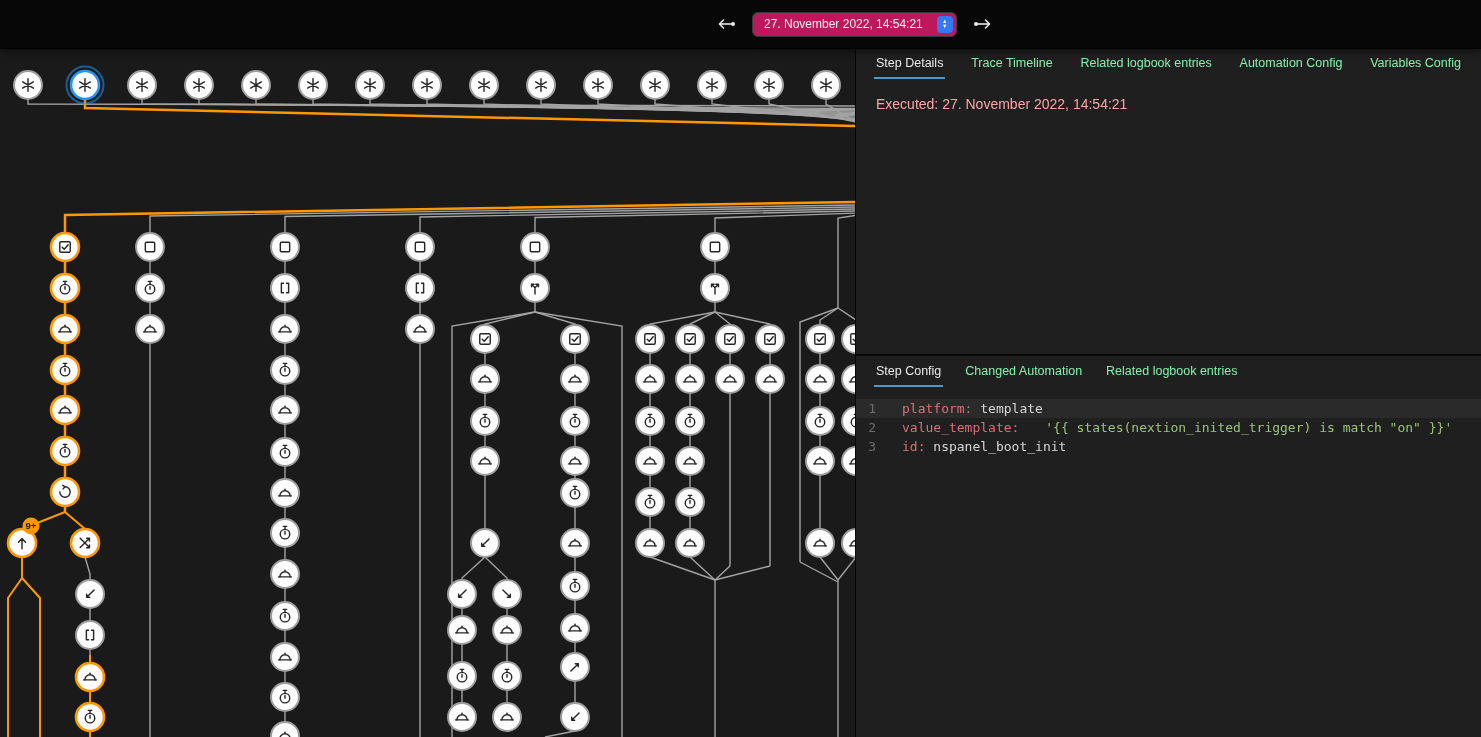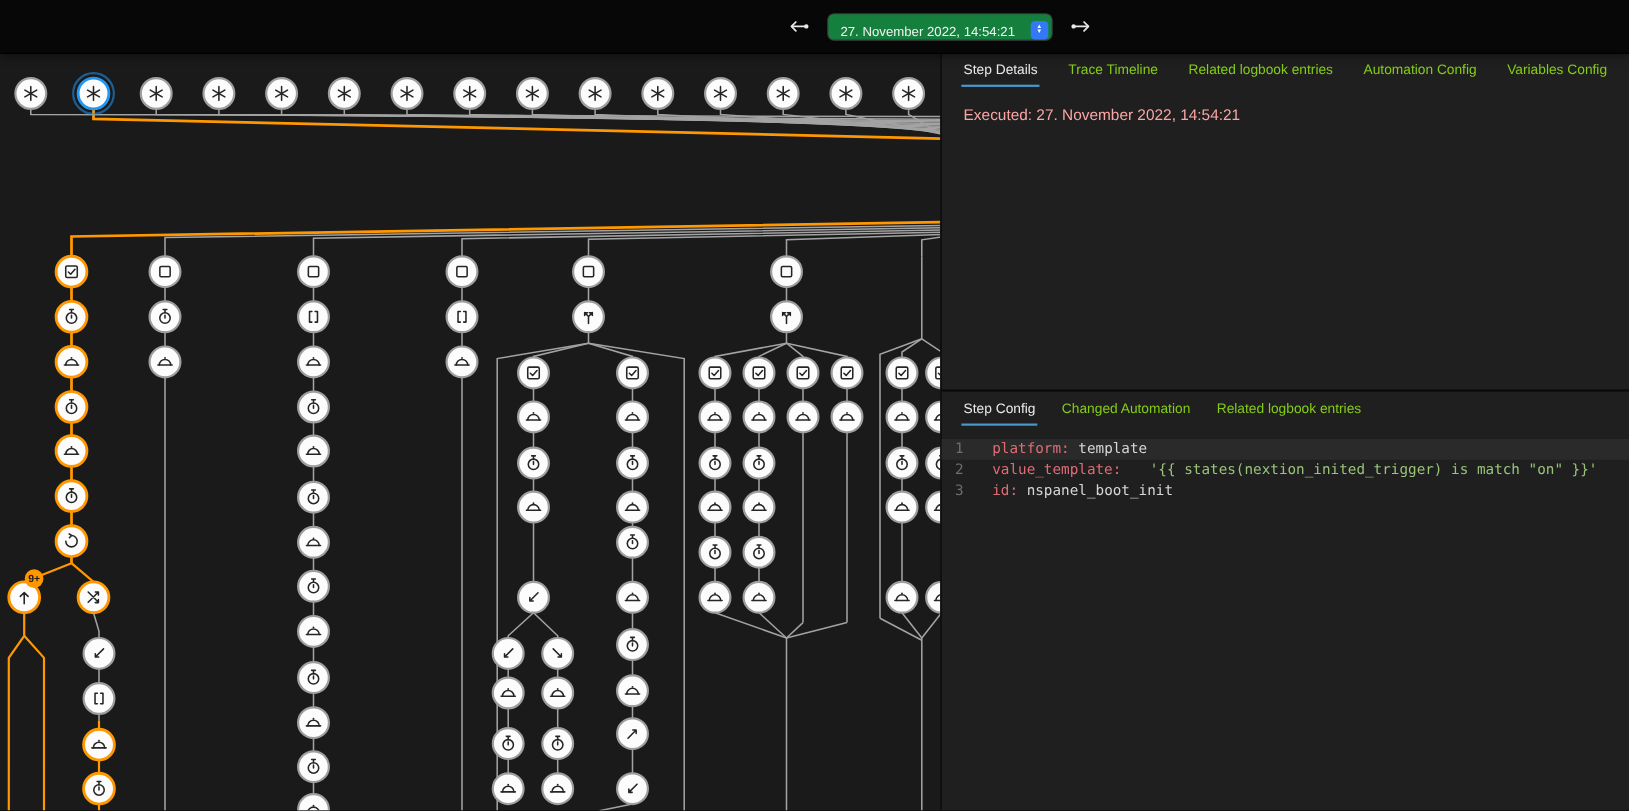--- a/index.html
+++ b/index.html
@@ -4,40 +4,40 @@
 <style>
   html,body{margin:0;padding:0;background:#000;}
   .app{position:relative;width:1481px;height:737px;overflow:hidden;background:#1a1a1a;
        font-family:"Liberation Sans","DejaVu Sans",sans-serif;color:#ddd;}
 
   
   .topbar{position:absolute;left:0;top:0;width:1481px;height:48px;background:#070707;
           box-shadow:0 1px 0 #000, 0 3px 8px rgba(0,0,0,.55);z-index:6;}
   .topbar-center{position:absolute;left:716px;top:0;height:48px;display:flex;align-items:center;gap:16px;}
   .ray-btn{display:flex;align-items:center;color:#e9e9e9;cursor:pointer;}
-  .run-select{height:23px;background:#15803d;border:1px solid #39393b;border-radius:6px;
-              display:flex;align-items:flex-end;gap:14px;padding:0 3px 0 11px;font-size:12px;color:#f2f2f2;cursor:pointer;}
+  .run-select{height:23px;background:#be185d;border:1px solid #39393b;border-radius:6px;
+              display:flex;align-items:center;gap:14px;padding:0 3px 0 11px;font-size:12px;color:#f2f2f2;cursor:pointer;}
   .stepper{width:16px;height:17px;background:#3478f6;border-radius:4px;display:flex;flex-direction:column;
            align-items:center;justify-content:center;color:#fff;font-size:5.5px;line-height:5px;}
 
   
   .graph-pane{position:absolute;left:0;top:48px;width:855px;height:689px;background:#1a1a1a;overflow:hidden;}
   #graph{display:block;}
   #graph symbol *{stroke:#262626;fill:none;stroke-width:2;stroke-linecap:round;stroke-linejoin:round;}
 
   
   .right{position:absolute;left:855px;top:48px;width:626px;height:689px;background:#1f1f1f;
          border-left:1px solid #050505;display:flex;flex-direction:column;box-sizing:border-box;}
   .panel{display:flex;flex-direction:column;min-height:0;}
   .panel-details{height:306px;border-bottom:2px solid #0a0a0a;}
   .panel-config{flex:1;}
   .tabs{display:flex;height:31px;padding:0 18px;align-items:stretch;flex:none;}
   .tabs.spread{justify-content:space-between;}
   .tabs.left{gap:20px;}
-  .tab{display:flex;align-items:center;font-size:12.5px;color:#84cc16;border-bottom:2px solid transparent;
+  .tab{display:flex;align-items:center;font-size:12.5px;color:#86efac;border-bottom:2px solid transparent;
        padding:0 2px;cursor:pointer;white-space:nowrap;}
   .tab.active{color:#e9e9e9;border-bottom-color:var(--accent,#4a98d0);}
   .panel-body{padding:17px 20px;font-size:14px;color:#fca5a5;}
 
   
   .code{margin-top:12px;font-family:"DejaVu Sans Mono","Liberation Mono",monospace;font-size:13px;line-height:19px;}
   .code-row{display:flex;white-space:pre;}
   .code-row.active{background:#2a2a2a;}
   .ln{flex:none;width:20px;text-align:right;margin-right:11px;color:#6e6e6e;}
   .tok-key{color:var(--code-key,#e06c75);margin-left:15px;}

